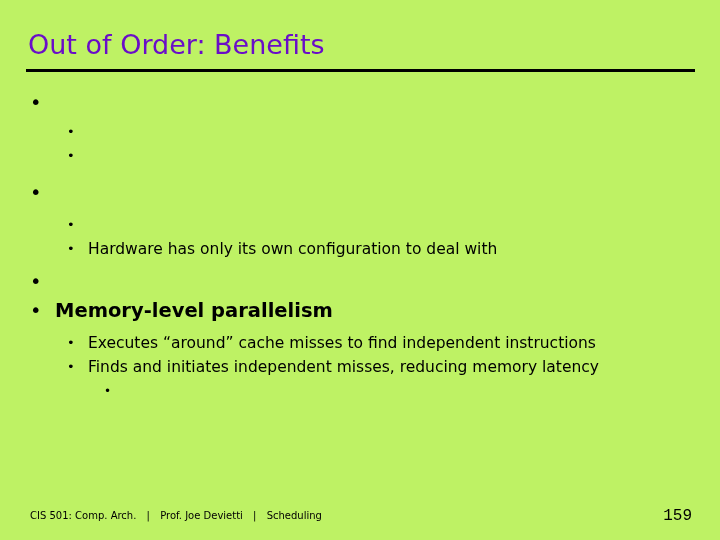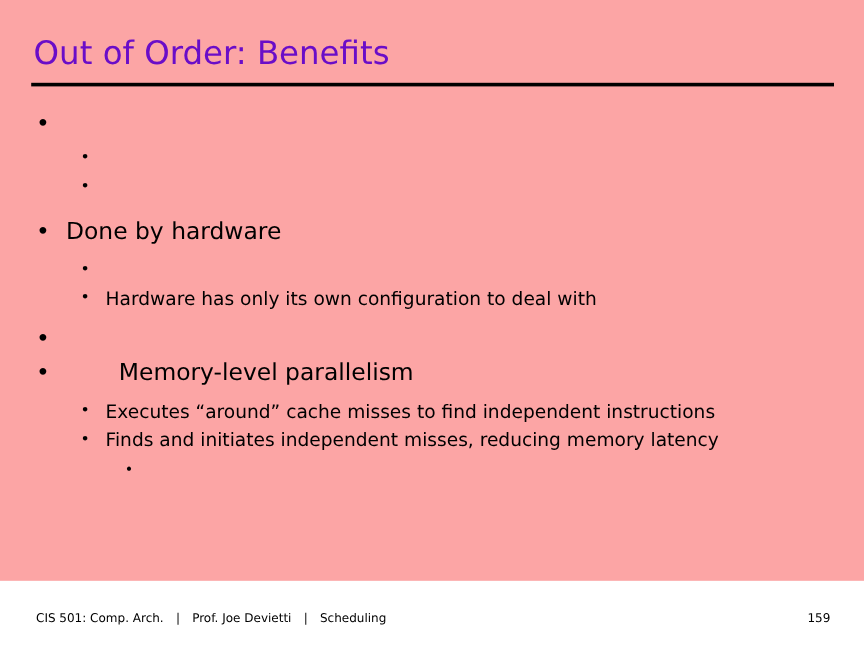--- a/index.html
+++ b/index.html
@@ -10,22 +10,22 @@
   body {
     width: 720px;
     height: 540px;
     overflow: hidden;
     font-family: "DejaVu Sans", "Liberation Sans", sans-serif;
     color: #000000;
   }
   .slide {
     position: relative;
     width: 720px;
-    height: 484px;
-    background: #fca5a5;
+    height: 540px;
+    background: #bef264;
     box-sizing: border-box;
   }
 
   
   .title {
     position: absolute;
     left: 28px;
     top: 28px;
     width: 670px;
     font-size: 27px;
@@ -70,21 +70,21 @@
     font-size: 19.5px;
     line-height: 29px;
     height: 29px;
   }
   .lvl1 .dot {
     left: 30px;
     top: 0;
     font-size: 19.5px;
     line-height: 29px;
   }
-  .lvl1.bold .txt { font-weight: normal; margin-left: 44px; }
+  .lvl1.bold .txt { font-weight: bold; }
 
   
   .lvl2 {
     padding-left: 88px;
     font-size: 15.5px;
     line-height: 24px;
     height: 24px;
   }
   .lvl2 .dot {
     left: 67px;
@@ -119,24 +119,25 @@
     font-size: 10px;
     line-height: 16px;
     color: #000000;
     white-space: nowrap;
   }
   .footer .sep { padding: 0 7px; }
   .page-number {
     position: absolute;
     right: 28px;
     top: 508px;
-    font-size: 10px;
+    font-size: 16px;
     line-height: 16px;
     color: #000000;
     text-align: center;
+    font-family: Liberation Mono, monospace;
   }
 </style>
 </head>
 <body>
 
 <div class="slide">
 
   <div class="title">Out of Order: Benefits</div>
   <div class="title-rule"></div>
 
@@ -153,21 +154,20 @@
     </div>
 
     <div class="bullet lvl2">
       <span class="dot">•</span>
     </div>
 
     <div class="gap-md"></div>
 
     <div class="bullet lvl1">
       <span class="dot">•</span>
-      <span class="txt">Done by hardware</span>
     </div>
 
     <div class="gap-sm"></div>
 
     <div class="bullet lvl2">
       <span class="dot">•</span>
     </div>
 
     <div class="bullet lvl2">
       <span class="dot">•</span>

